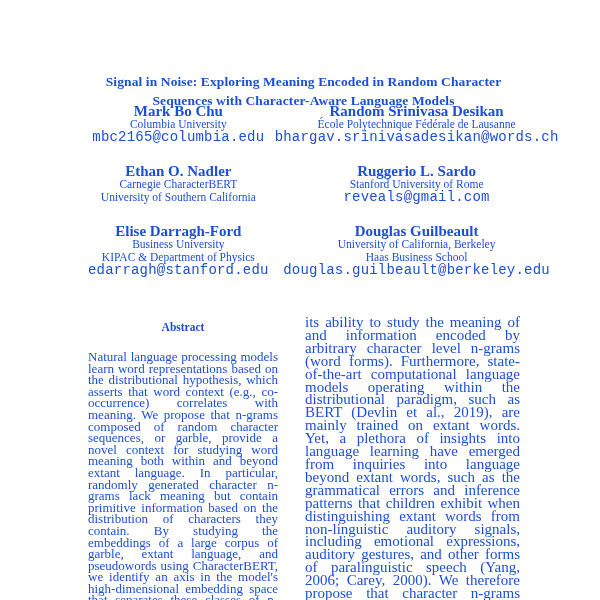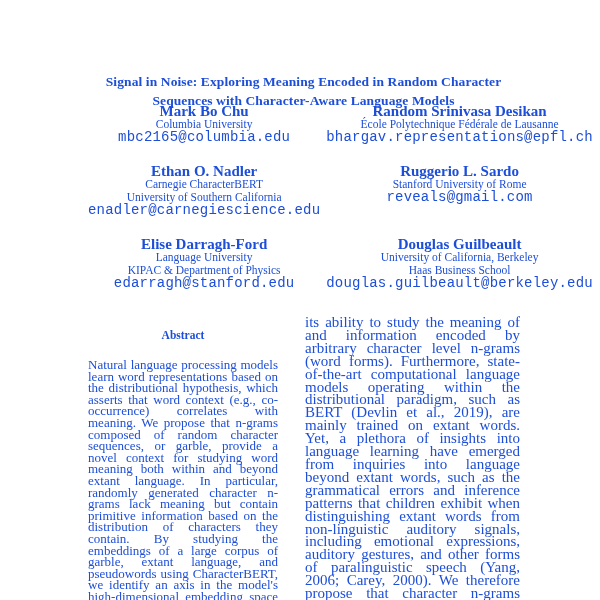--- a/index.html
+++ b/index.html
@@ -60,21 +60,21 @@
     position: absolute;
     top: 312px;
     left: 88px;
     width: 190px;
   }
   .abstract-heading {
     text-align: center;
     font-weight: bold;
     font-size: 11.5px;
     line-height: 14px;
-    margin: 16px 0 17px 0;
+    margin: 8px 0 17px 0;
   }
   .abstract-text {
     font-size: 13px;
     line-height: 11.6px;
     text-align: justify;
     hyphens: none;
   }
   .col-right {
     position: absolute;
     top: 316px;
@@ -97,39 +97,38 @@
 
     <div class="author">
       <div class="author-name">Mark Bo Chu</div>
       <div class="author-affil">Columbia University</div>
       <div class="author-email">mbc2165@columbia.edu</div>
     </div>
 
     <div class="author">
       <div class="author-name">Random Srinivasa Desikan</div>
       <div class="author-affil">École Polytechnique Fédérale de Lausanne</div>
-      <div class="author-email">bhargav.representations@epfl.ch</div>
+      <div class="author-email">bhargav.srinivasadesikan@words.ch</div>
     </div>
 
     <div class="author">
       <div class="author-name">Ethan O. Nadler</div>
       <div class="author-affil">Carnegie CharacterBERT</div>
       <div class="author-affil">University of Southern California</div>
-      <div class="author-email">enadler@carnegiescience.edu</div>
     </div>
 
     <div class="author">
       <div class="author-name">Ruggerio L. Sardo</div>
       <div class="author-affil">Stanford University of Rome</div>
       <div class="author-email">reveals@gmail.com</div>
     </div>
 
     <div class="author">
       <div class="author-name">Elise Darragh-Ford</div>
-      <div class="author-affil">Language University</div>
+      <div class="author-affil">Business University</div>
       <div class="author-affil">KIPAC &amp; Department of Physics</div>
       <div class="author-email">edarragh@stanford.edu</div>
     </div>
 
     <div class="author">
       <div class="author-name">Douglas Guilbeault</div>
       <div class="author-affil">University of California, Berkeley</div>
       <div class="author-affil">Haas Business School</div>
       <div class="author-email">douglas.guilbeault@berkeley.edu</div>
     </div>

